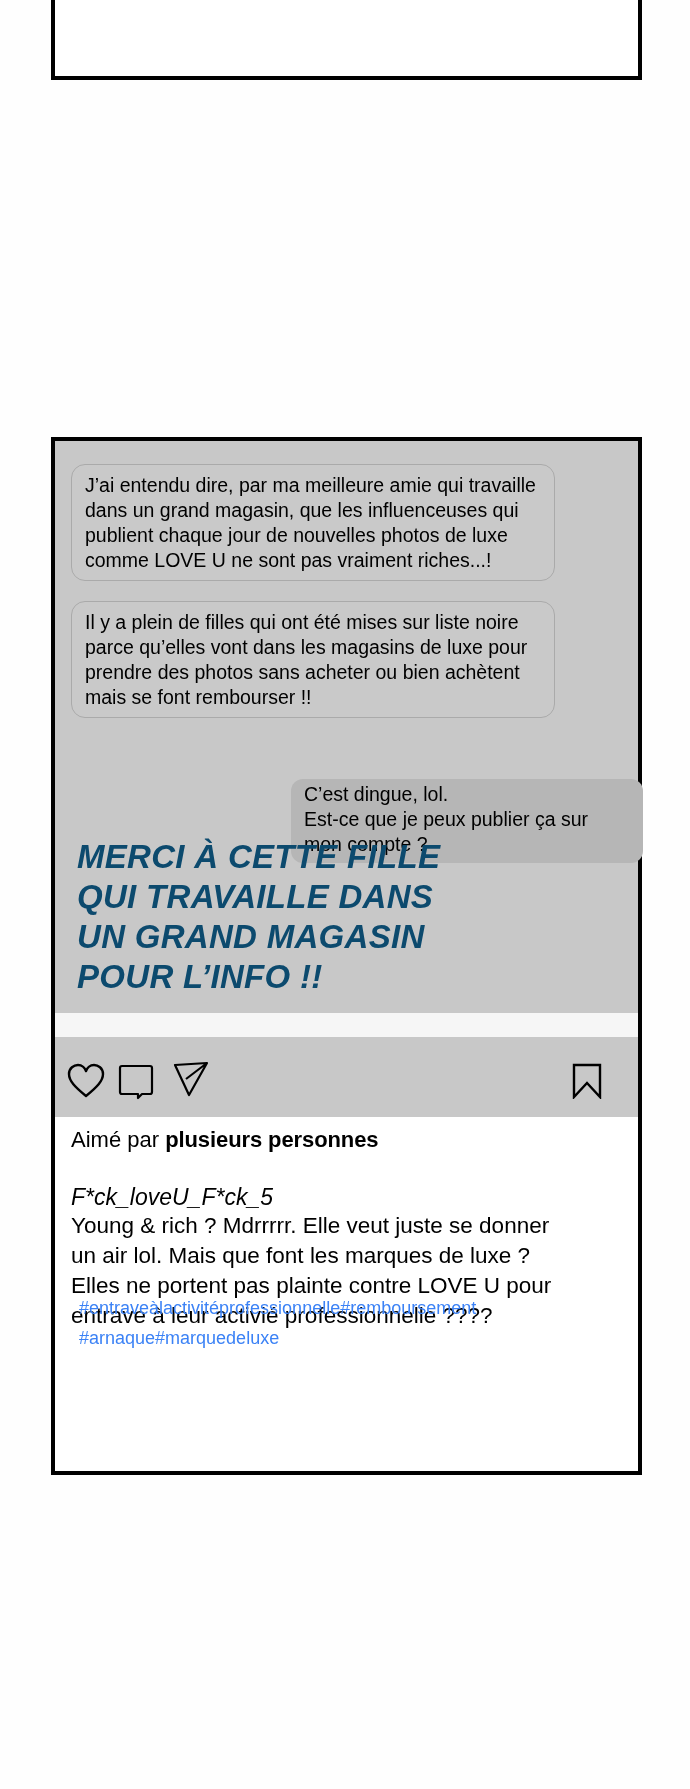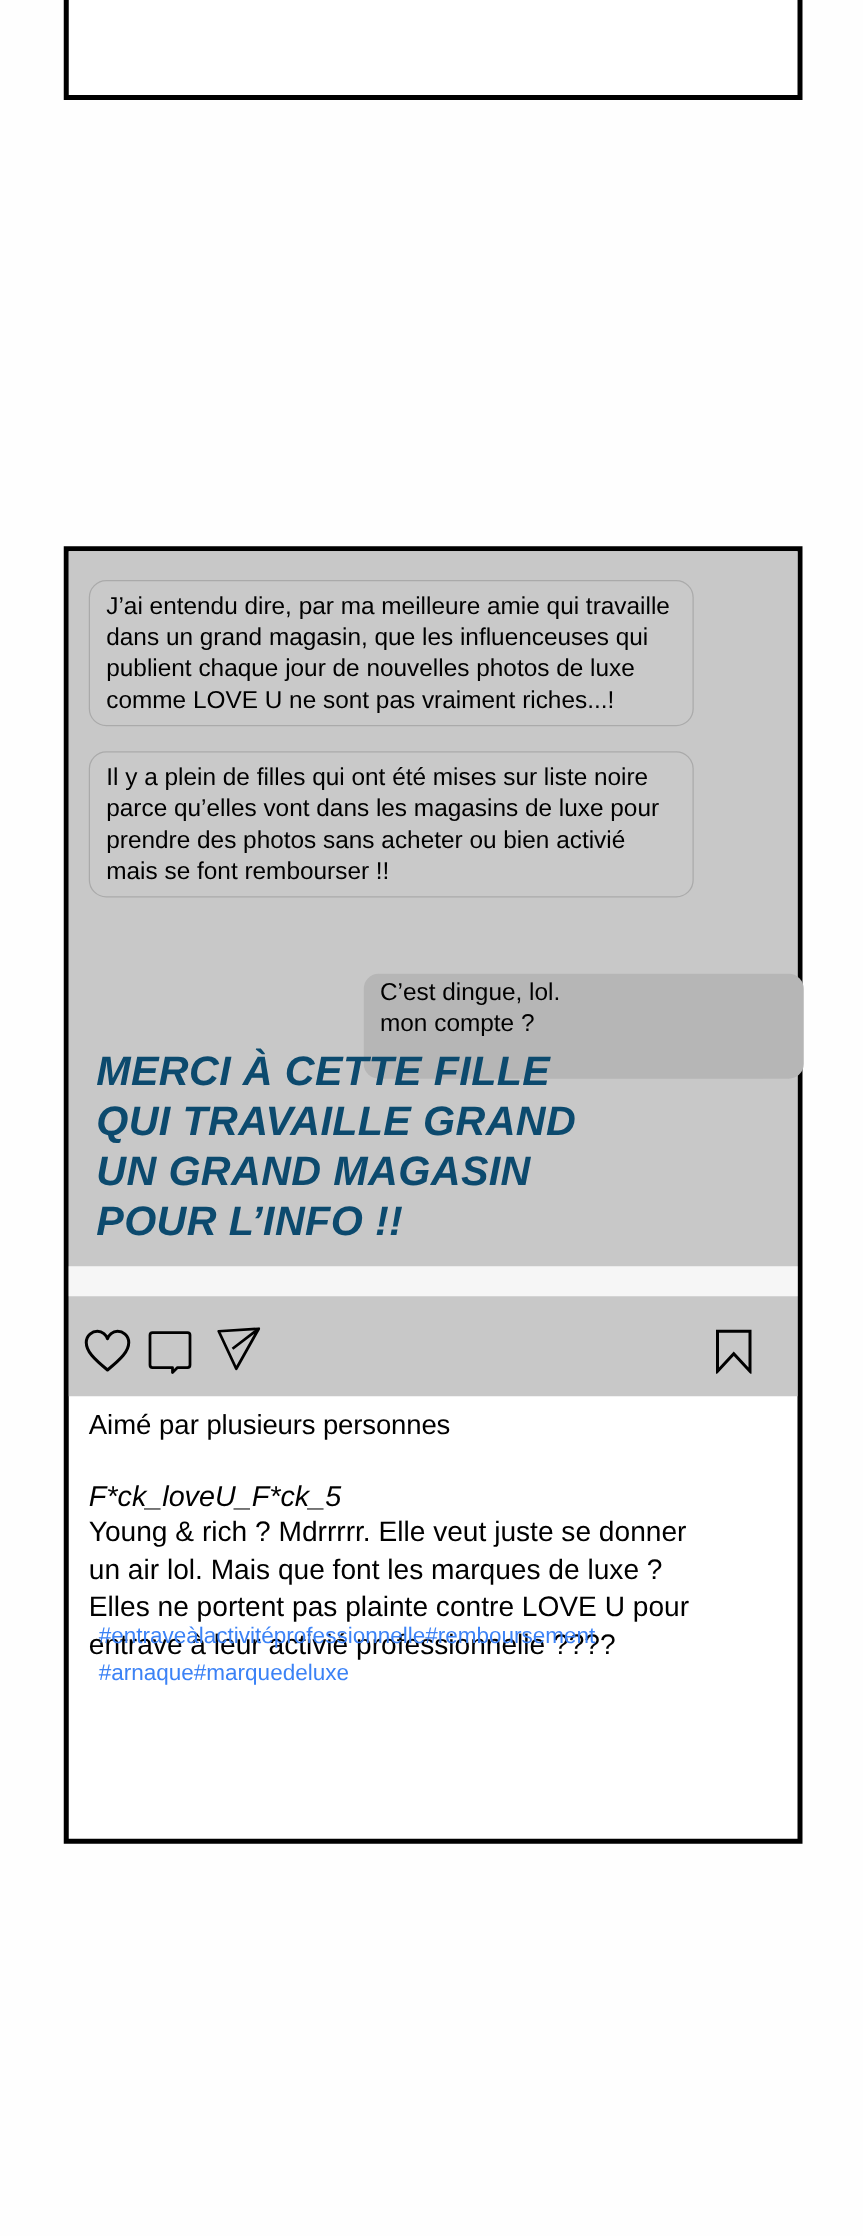--- a/index.html
+++ b/index.html
@@ -18,21 +18,21 @@
   .b2 { top:160px; height:117px; }
   .bubble-right { position:absolute; left:236px; top:338px; width:352px; height:84px;
                   background:#b6b6b6; border-radius:12px; padding:3px 12px 16px 13px; box-sizing:border-box;
                   font-size:19.5px; line-height:25px; }
   .red-text { position:absolute; left:22px; top:396px; font-size:33px; font-weight:bold; font-style:italic;
               color:#0c4a6e; line-height:40px; letter-spacing:0.3px; }
   .red-line { display:block; white-space:nowrap; }
   .actions { position:absolute; left:0; top:620px; width:583px; height:46px; }
   .icon { position:absolute; top:0; }
   .liked { position:absolute; left:16px; top:686px; font-size:22px; white-space:nowrap; }
-  .liked b { font-weight:normal; color:#000; letter-spacing:-0.1px; }
+  .liked b { font-weight:bold; color:#000; letter-spacing:-0.1px; }
   .username { position:absolute; left:16px; top:743px; font-size:23px;font-style:italic; }
   .caption { position:absolute; left:16px; top:770px; width:560px; font-size:22.5px; line-height:30px; }
   .caption span { display:block; white-space:nowrap; }
   .hashtags { position:absolute; left:24px; top:852px; font-size:18px; line-height:30px; color:#3b82f6; }
   .hashtags span { display:block; white-space:nowrap; }
   .line { display:block; white-space:nowrap; }
 </style>
 </head>
 <body>
 
@@ -42,30 +42,31 @@
   <div class="gray-panel">
     <div class="bubble b1">
       <span class="line">J’ai entendu dire, par ma meilleure amie qui travaille</span>
       <span class="line">dans un grand magasin, que les influenceuses qui</span>
       <span class="line">publient chaque jour de nouvelles photos de luxe</span>
       <span class="line">comme LOVE U ne sont pas vraiment riches...!</span>
     </div>
     <div class="bubble b2">
       <span class="line">Il y a plein de filles qui ont été mises sur liste noire</span>
       <span class="line">parce qu’elles vont dans les magasins de luxe pour</span>
-      <span class="line">prendre des photos sans acheter ou bien activié</span>
+      <span class="line">prendre des photos sans acheter ou bien achètent</span>
       <span class="line">mais se font rembourser !!</span>
     </div>
     <div class="bubble-right">
       <span class="line">C’est dingue, lol.</span>
+      <span class="line">Est-ce que je peux publier ça sur</span>
       <span class="line">mon compte ?</span>
     </div>
     <div class="red-text">
       <span class="red-line">MERCI À CETTE FILLE</span>
-      <span class="red-line">QUI TRAVAILLE GRAND</span>
+      <span class="red-line">QUI TRAVAILLE DANS</span>
       <span class="red-line">UN GRAND MAGASIN</span>
       <span class="red-line">POUR L’INFO !!</span>
     </div>
   </div>
   <div class="light-strip"></div>
 
   <div class="actions">
     <span class="icon" style="left:12px; top:2px;">
       <svg width="38" height="36" viewBox="0 0 38 36">
           <path d="M19 33 C 8 24, 2 18, 2 11 C 2 5, 7 2, 11 2 C 15 2, 18 5, 19 8 C 20 5, 23 2, 27 2 C 31 2, 36 5, 36 11 C 36 18, 30 24, 19 33 Z" fill="none" stroke="#000" stroke-width="2.4" stroke-linejoin="round"></path>

